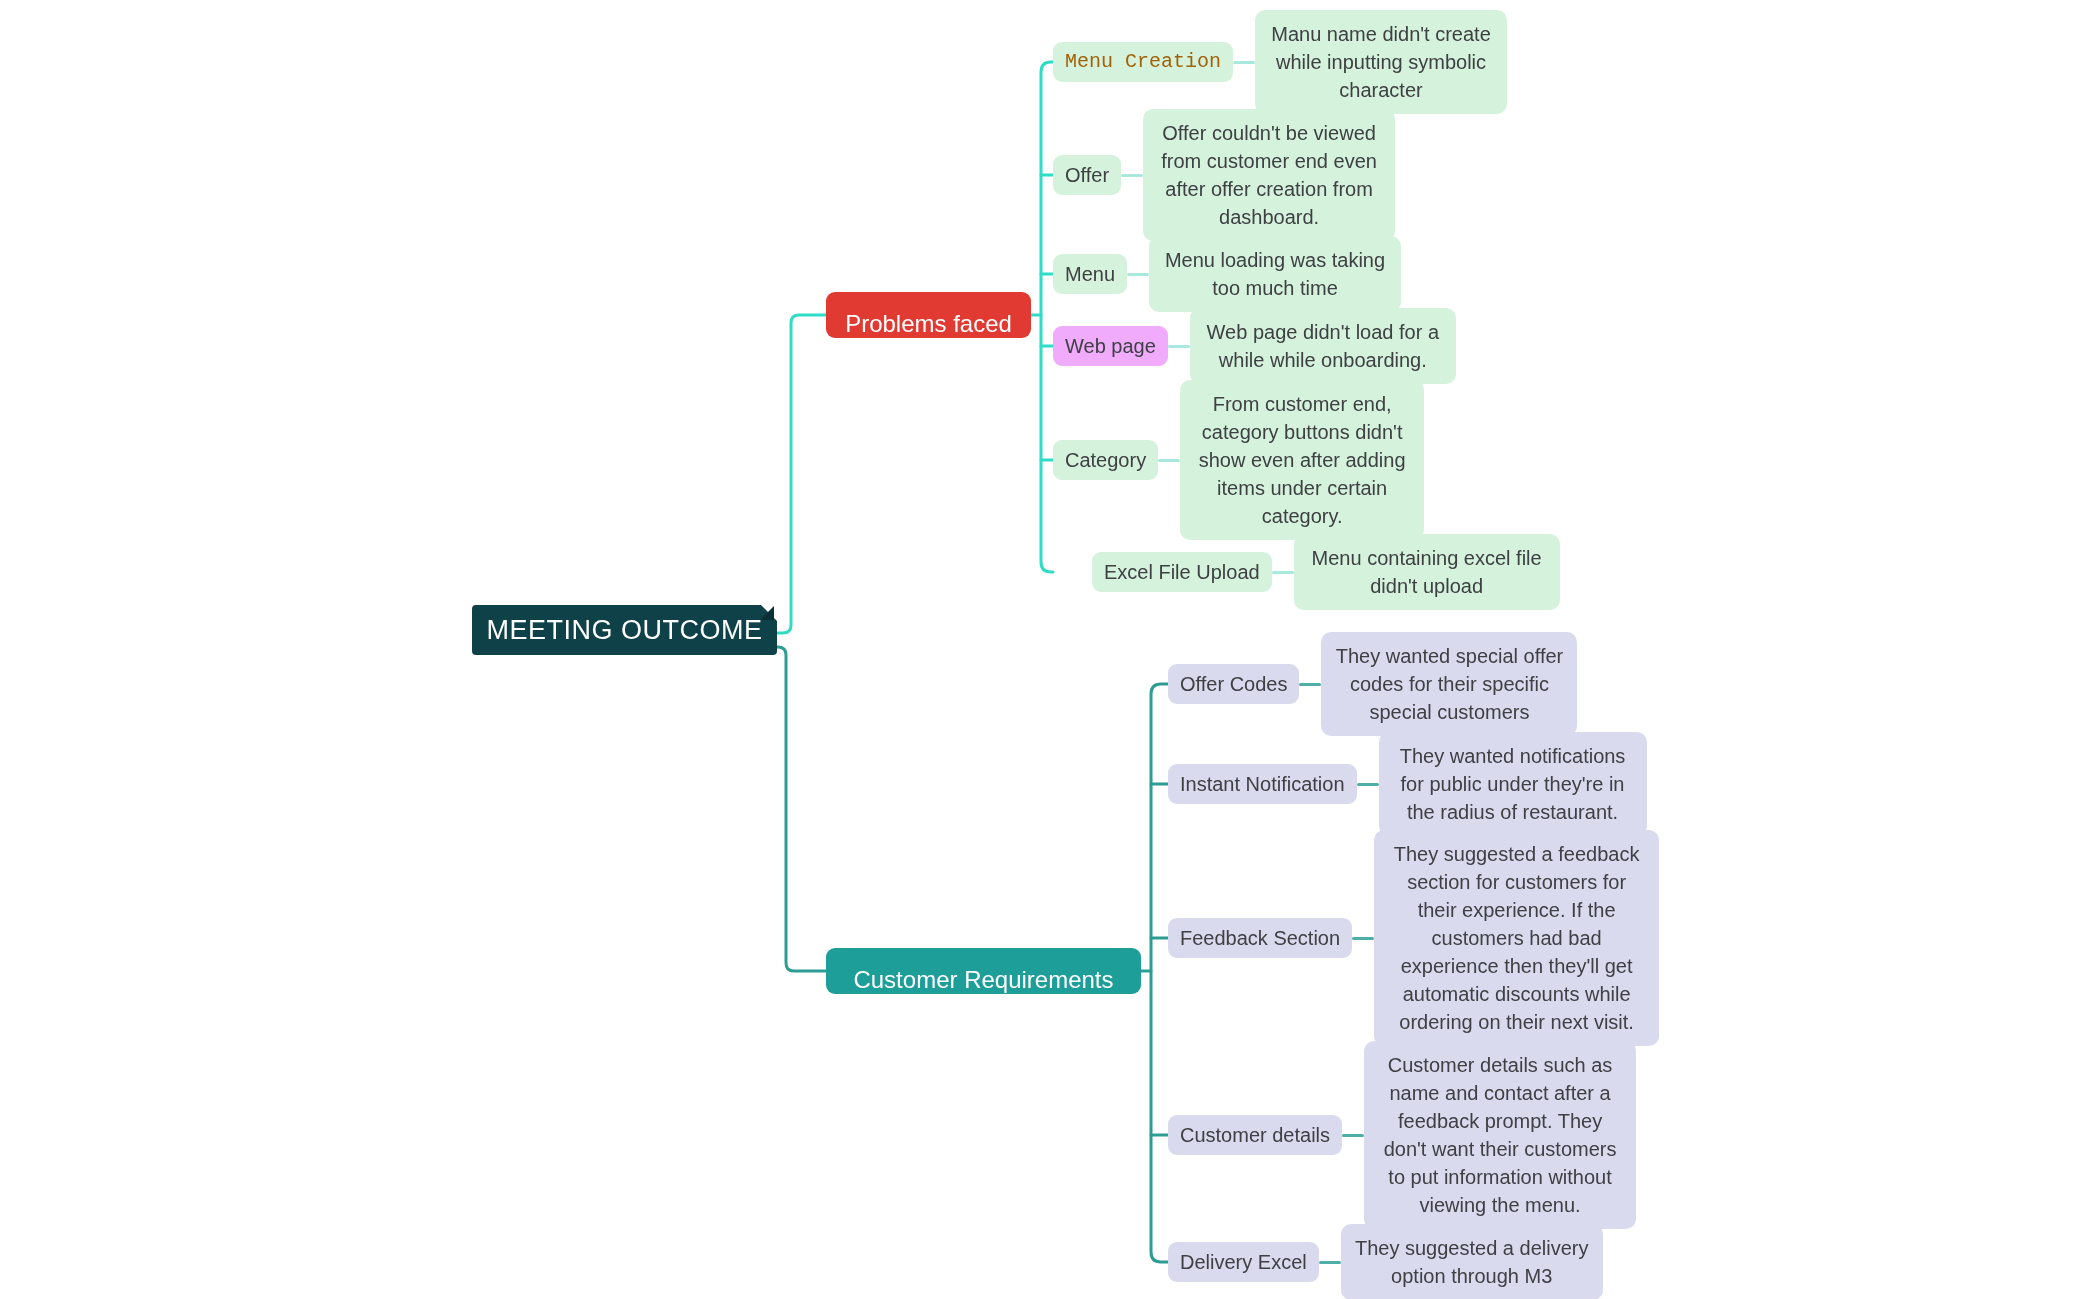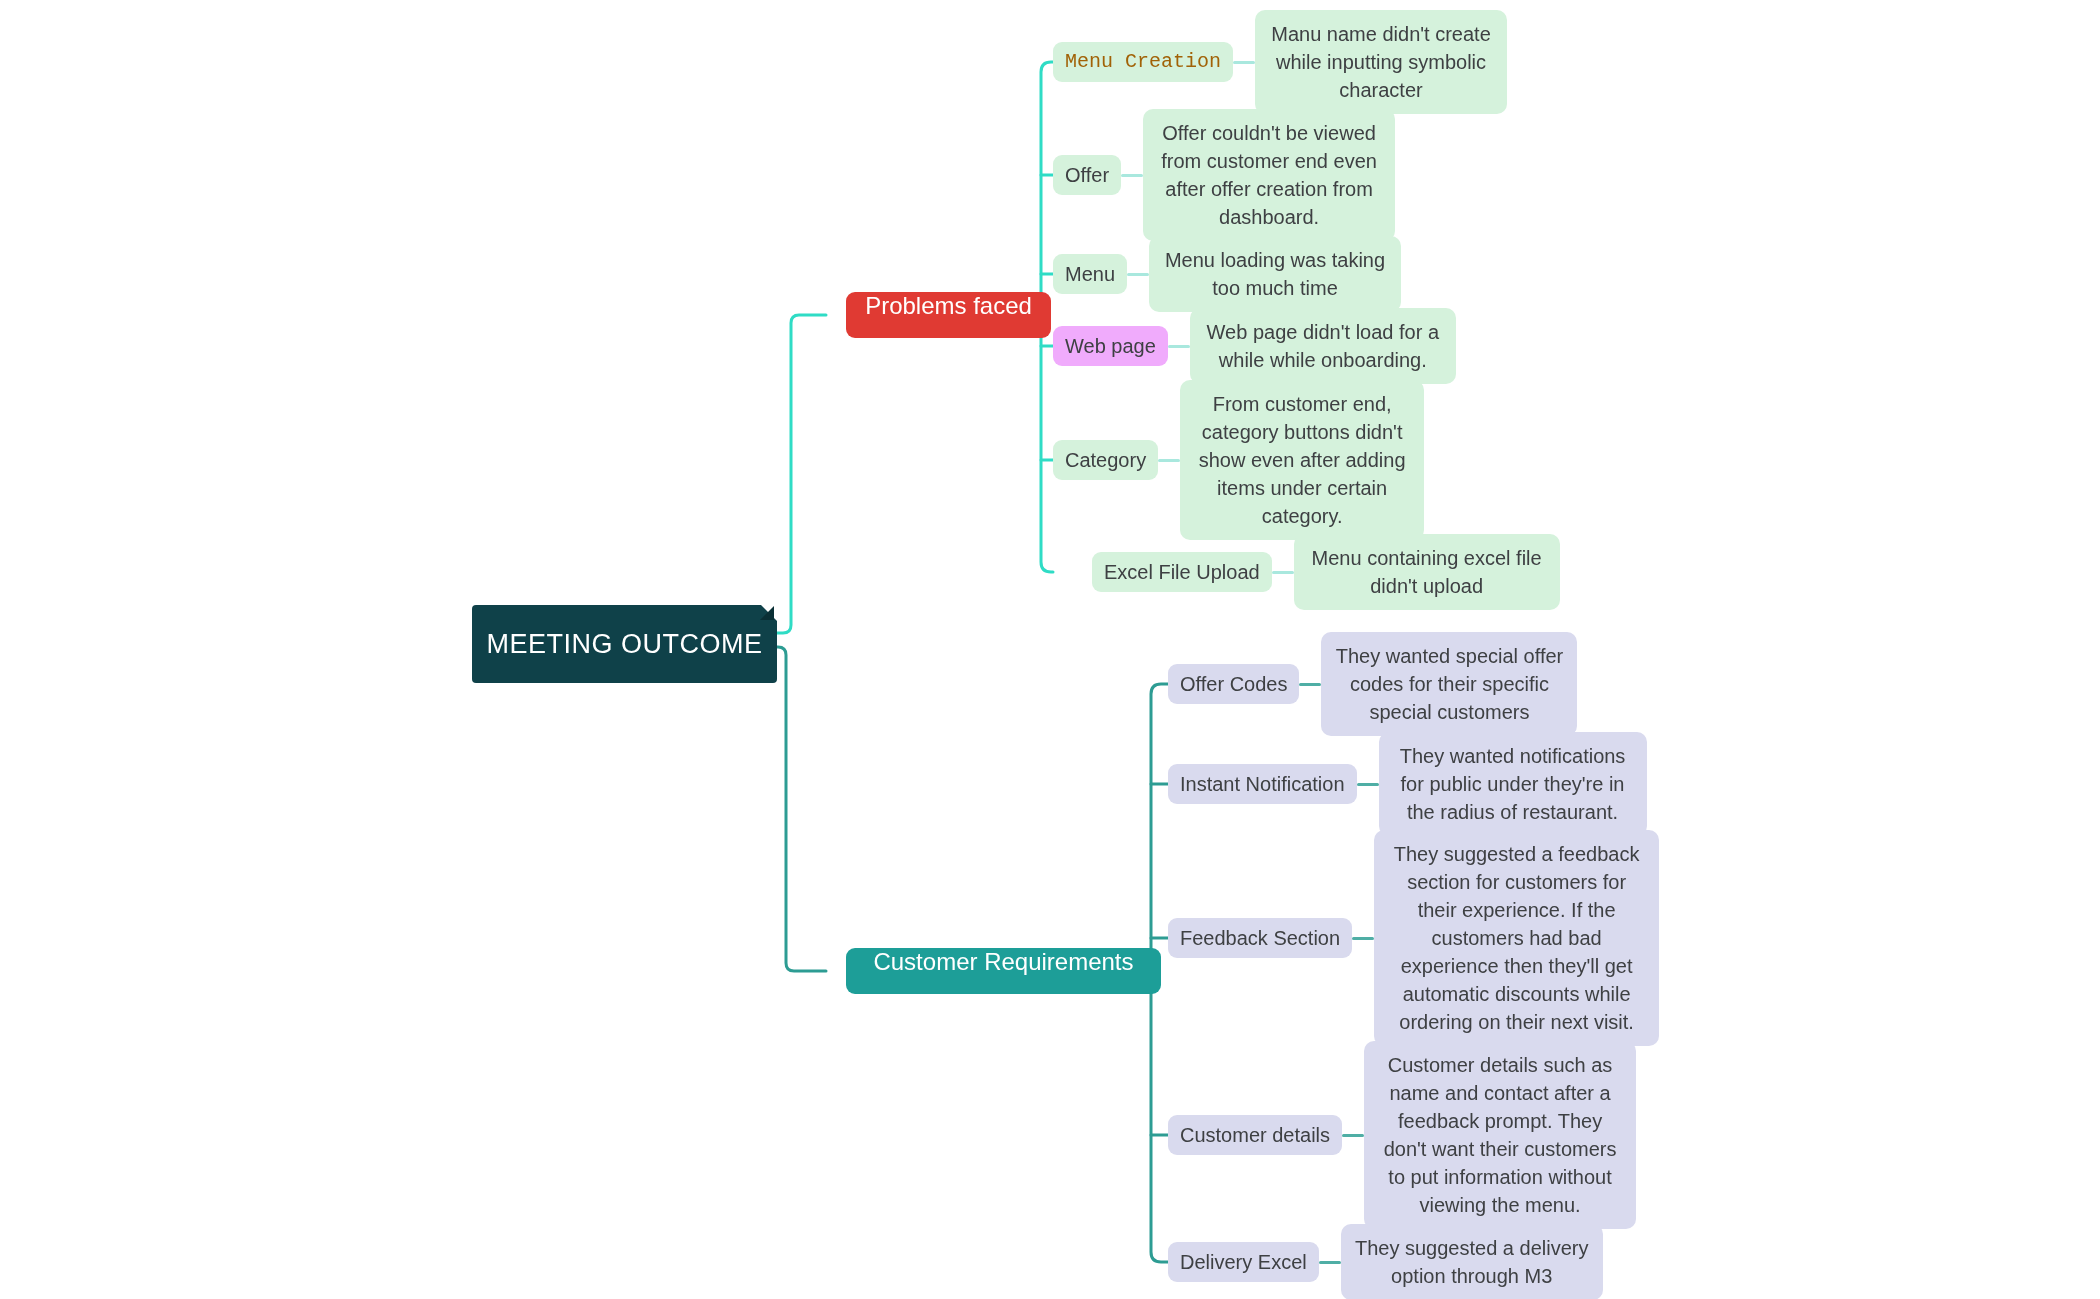--- a/index.html
+++ b/index.html
@@ -18,24 +18,23 @@
   .root .fold-cut{
     position:absolute;top:-1px;right:-1px;width:0;height:0;
     border-top:18px solid #ffffff;border-left:18px solid transparent;
   }
   .root .fold-flap{
     position:absolute;top:1px;right:3px;width:0;height:0;
     border-right:14px solid #0a2f35;border-top:14px solid transparent;
   }
 
   .branch{
-    position:absolute;display:flex;align-items:flex-start;justify-content:center;
+    position:absolute;display:flex;align-items:flex-end;justify-content:center;
     color:#ffffff;font-size:24px;border-radius:9px;box-sizing:border-box;
     white-space:nowrap;
-    margin-left:20px;
   }
 
   .row{
     position:absolute;display:flex;align-items:center;
     transform:translateY(-50%);
   }
   .chip{
     padding:7px 12px;border-radius:9px;font-size:20px;line-height:26px;
     color:#3e4043;white-space:nowrap;flex:none;
   }
@@ -58,21 +57,21 @@
       <path d="M 1031 315 L 1041 315" stroke="#2fdcc5" stroke-width="3" fill="none" stroke-linecap="round"></path>
       <path d="M 1168 684 L 1161 684 Q 1151 684 1151 694 L 1151 1252 Q 1151 1262 1161 1262 L 1168 1262" stroke="#2d9c93" stroke-width="3" fill="none" stroke-linecap="round"></path>
       <path d="M 1151 784 L 1168 784" stroke="#2d9c93" stroke-width="3" fill="none" stroke-linecap="round"></path>
       <path d="M 1151 938 L 1168 938" stroke="#2d9c93" stroke-width="3" fill="none" stroke-linecap="round"></path>
       <path d="M 1151 1135 L 1168 1135" stroke="#2d9c93" stroke-width="3" fill="none" stroke-linecap="round"></path>
       <path d="M 1141 971 L 1151 971" stroke="#2d9c93" stroke-width="3" fill="none" stroke-linecap="round"></path>
       <path d="M 777 633 L 783 633 Q 791 633 791 625 L 791 323 Q 791 315 799 315 L 826 315" stroke="#2fdcc5" stroke-width="3" fill="none" stroke-linecap="round"></path>
       <path d="M 777 647 L 778 647 Q 786 647 786 655 L 786 963 Q 786 971 794 971 L 826 971" stroke="#2d9c93" stroke-width="3" fill="none" stroke-linecap="round"></path>
     </svg>
 
-  <div class="root" id="rootNode" style="left: 472px; top: 605px; width: 305px; height: 78px; background: rgb(15, 65, 73); color: rgb(255, 255, 255);">
+  <div class="root" id="rootNode" style="left: 472px; top: 605px; width: 305px; height: 50px; background: rgb(15, 65, 73); color: rgb(255, 255, 255);">
     <span>MEETING OUTCOME</span>
     <span class="fold-cut"></span>
     <span class="fold-flap"></span>
   </div>
 
   <div class="branch" id="branch-0" style="left: 826px; top: 292px; width: 205px; height: 46px; background: rgb(224, 58, 51); color: rgb(255, 255, 255);">
     <span>Problems faced</span>
   </div>
   <div class="branch" id="branch-1" style="left: 826px; top: 948px; width: 315px; height: 46px; background: rgb(29, 158, 152); color: rgb(255, 255, 255);">
     <span>Customer Requirements</span>

